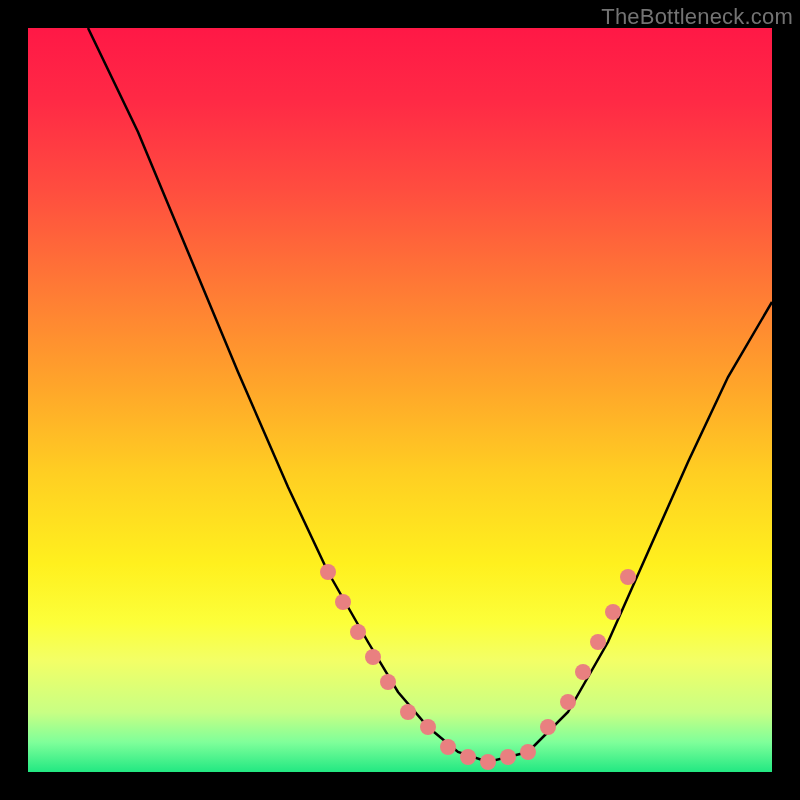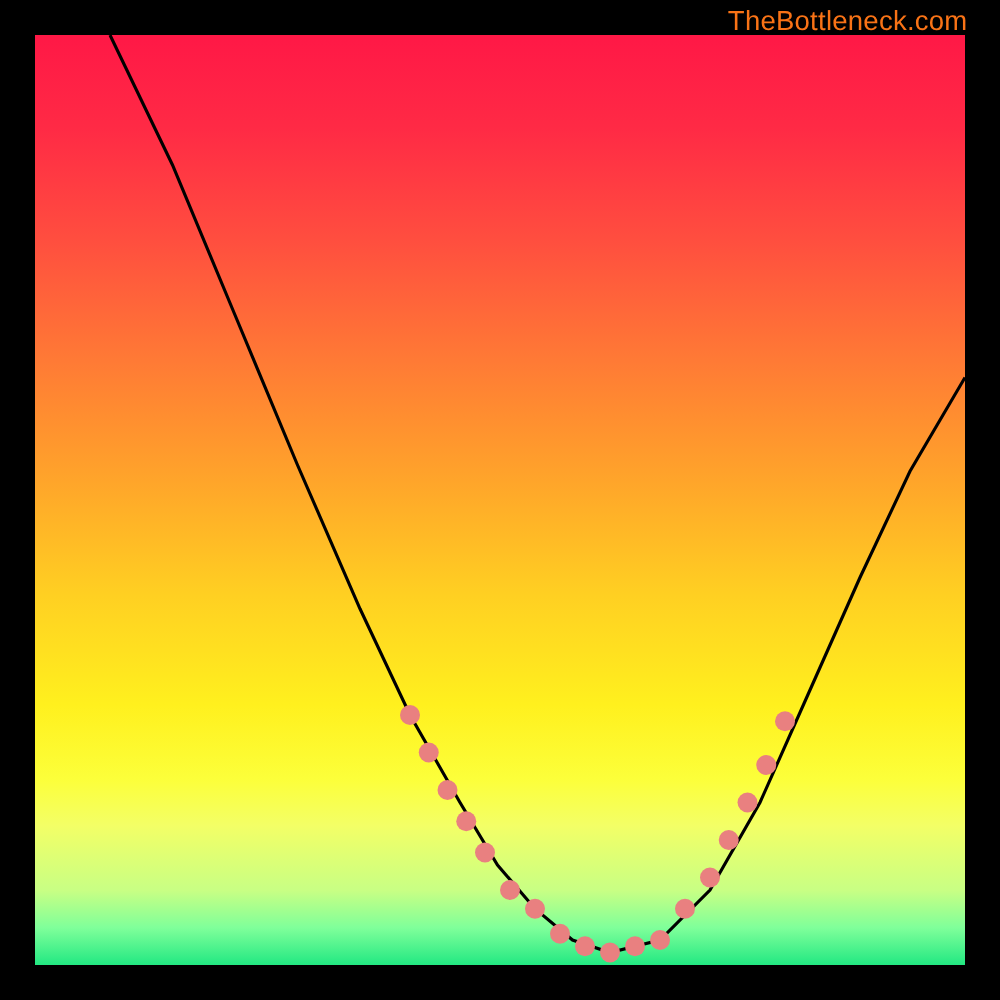--- a/index.html
+++ b/index.html
@@ -13,22 +13,22 @@
   }
   .frame {
     position: relative;
     width: 800px;
     height: 800px;
     background: #000;
   }
   .watermark {
     position: absolute;
     top: 4px;
-    right: 26px;
-    color: #f97316;
+    right: 7px;
+    color: #737373;
     font-size: 22px;
     font-weight: 500;
     letter-spacing: 0.2px;
     z-index: 10;
     user-select: none;
   }
   .plot-area {
     position: absolute;
     left: 28px;
     top: 28px;

